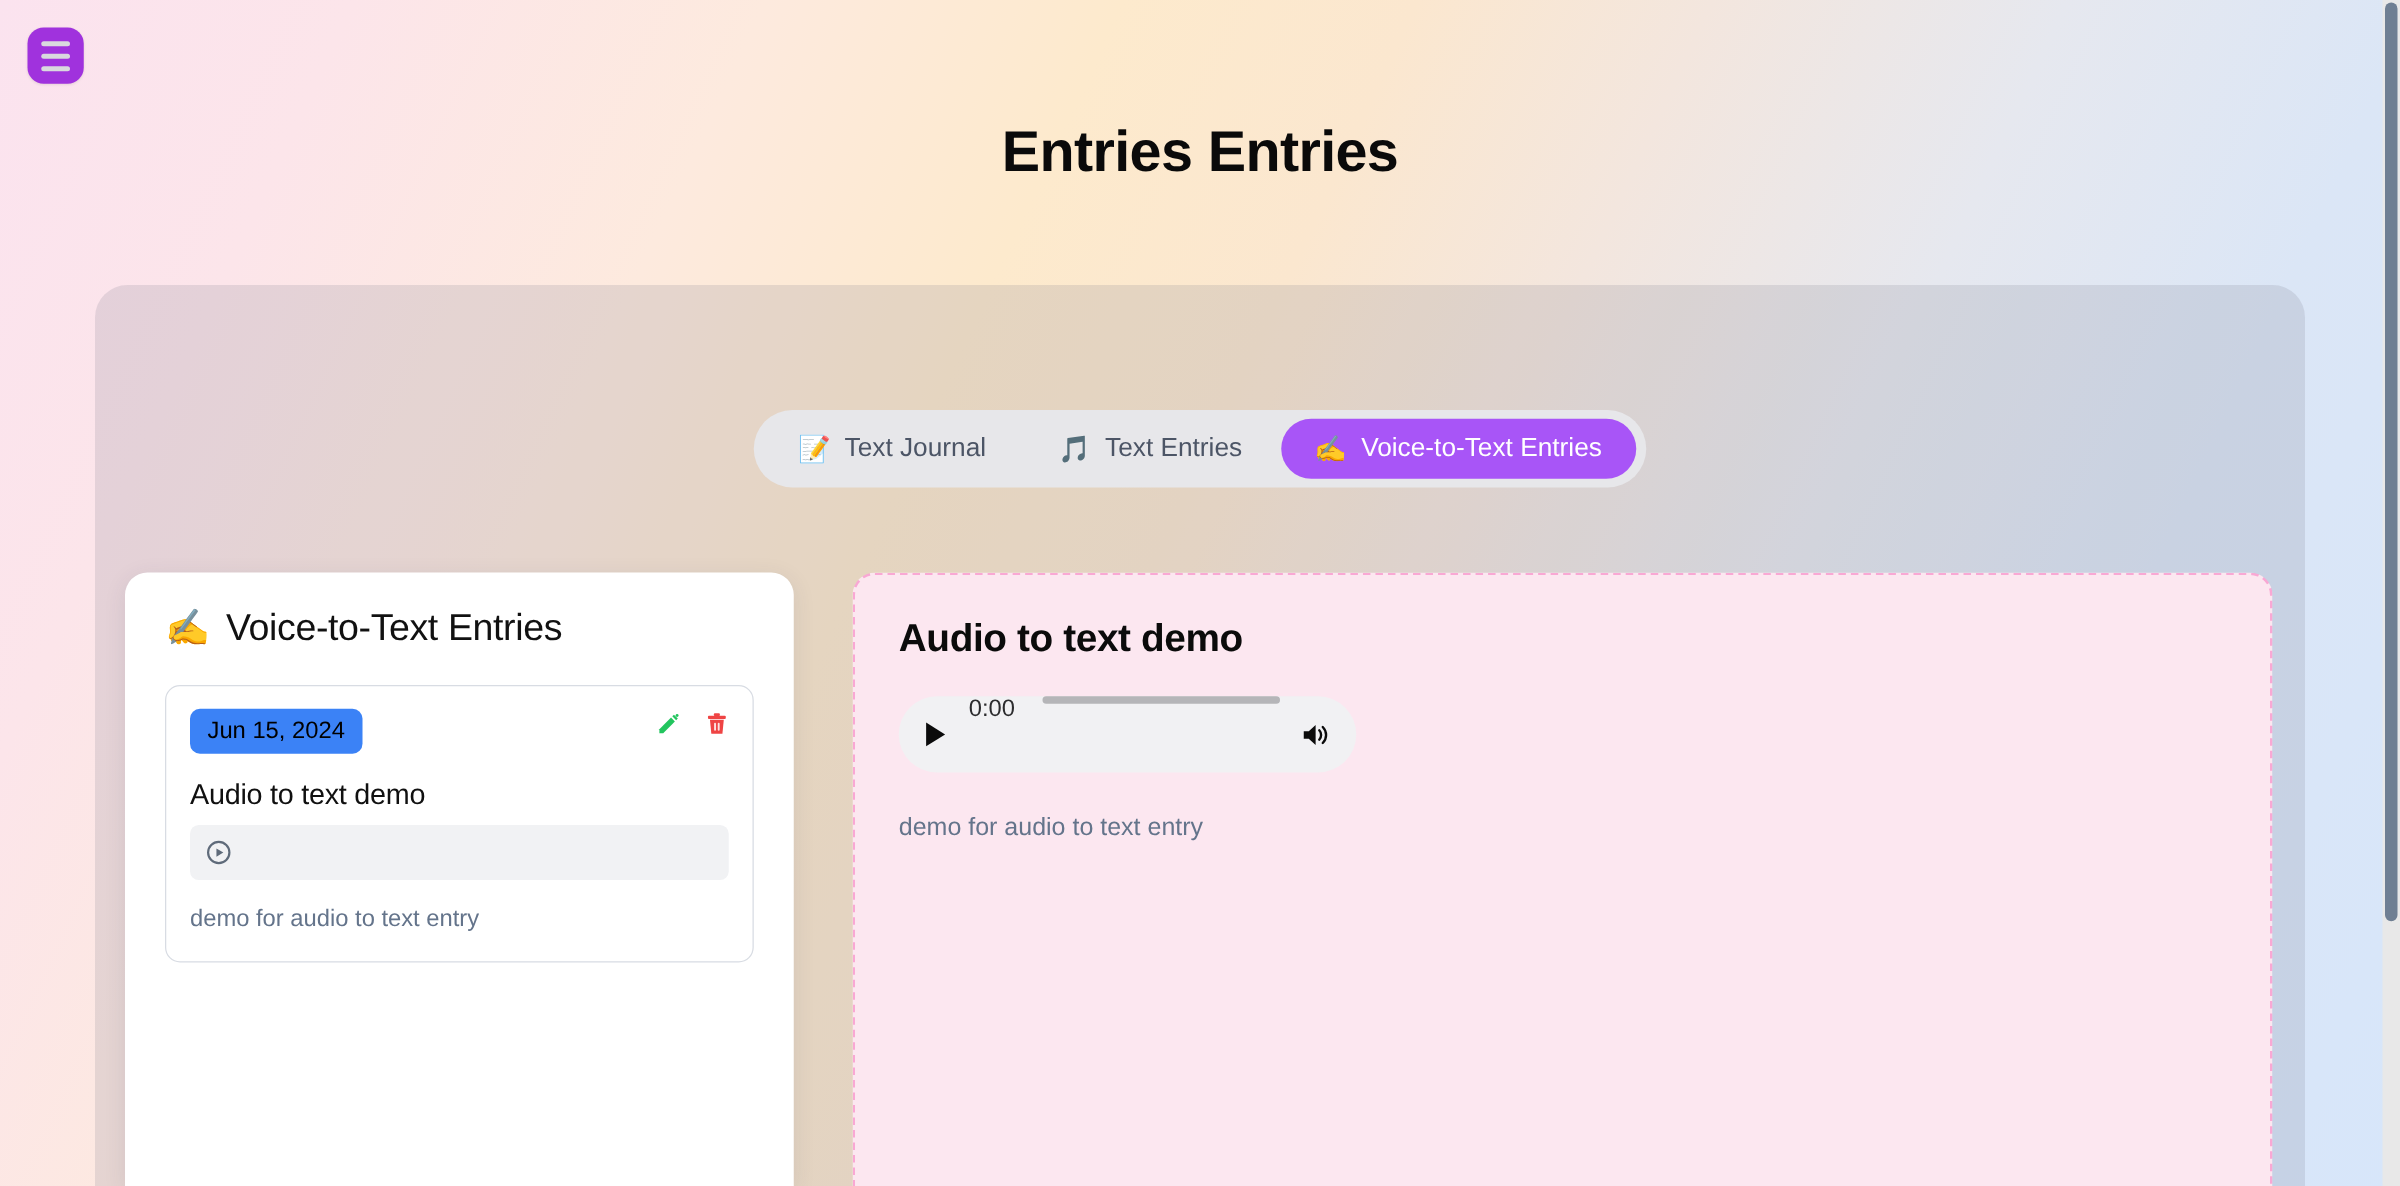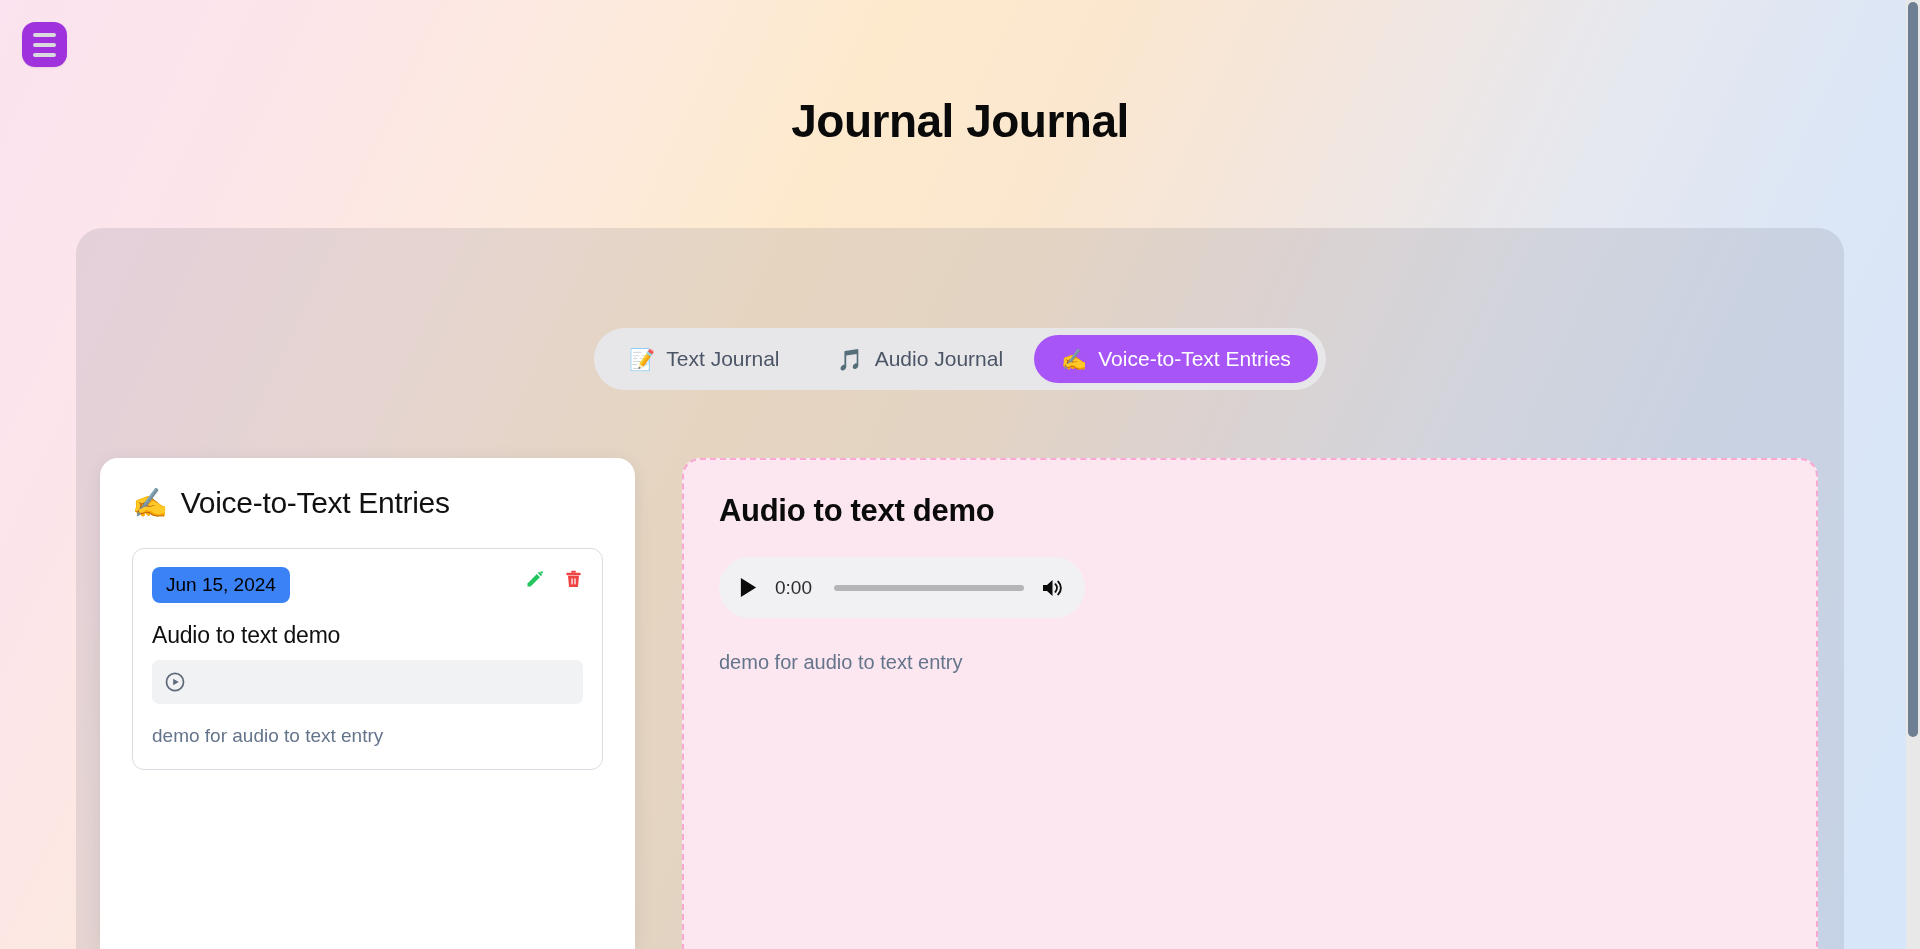--- a/index.html
+++ b/index.html
@@ -223,21 +223,20 @@
     color: #0b0b0b;
     letter-spacing: -0.3px;
   }
   .audio-player {
     margin-top: 28px;
     width: 366px;
     height: 61px;
     background: #f1f1f3;
     border-radius: 31px;
     display: flex;
-    align-items: center;
     padding: 0 20px;
     gap: 17px;
   }
   .audio-play-btn {
     background: none;
     border: none;
     cursor: pointer;
     padding: 0;
     display: flex;
     align-items: center;
@@ -291,35 +290,35 @@
 <body>
 
 <div class="topbar">
   <button class="menu-button">
     <span class="bar"></span>
     <span class="bar"></span>
     <span class="bar"></span>
   </button>
 </div>
 
-<h1 class="page-title">Journal Journal</h1>
+<h1 class="page-title">Entries Entries</h1>
 
 <div class="main-container">
 
   <div class="tabs-row">
     <div class="tabs">
 
       <button class="tab">
         <span class="tab-emoji">📝</span>
         <span>Text Journal</span>
       </button>
 
       <button class="tab">
         <span class="tab-emoji">🎵</span>
-        <span>Audio Journal</span>
+        <span>Text Entries</span>
       </button>
 
       <button class="tab active">
         <span class="tab-emoji">✍️</span>
         <span>Voice-to-Text Entries</span>
       </button>
 
     </div>
   </div>
 

